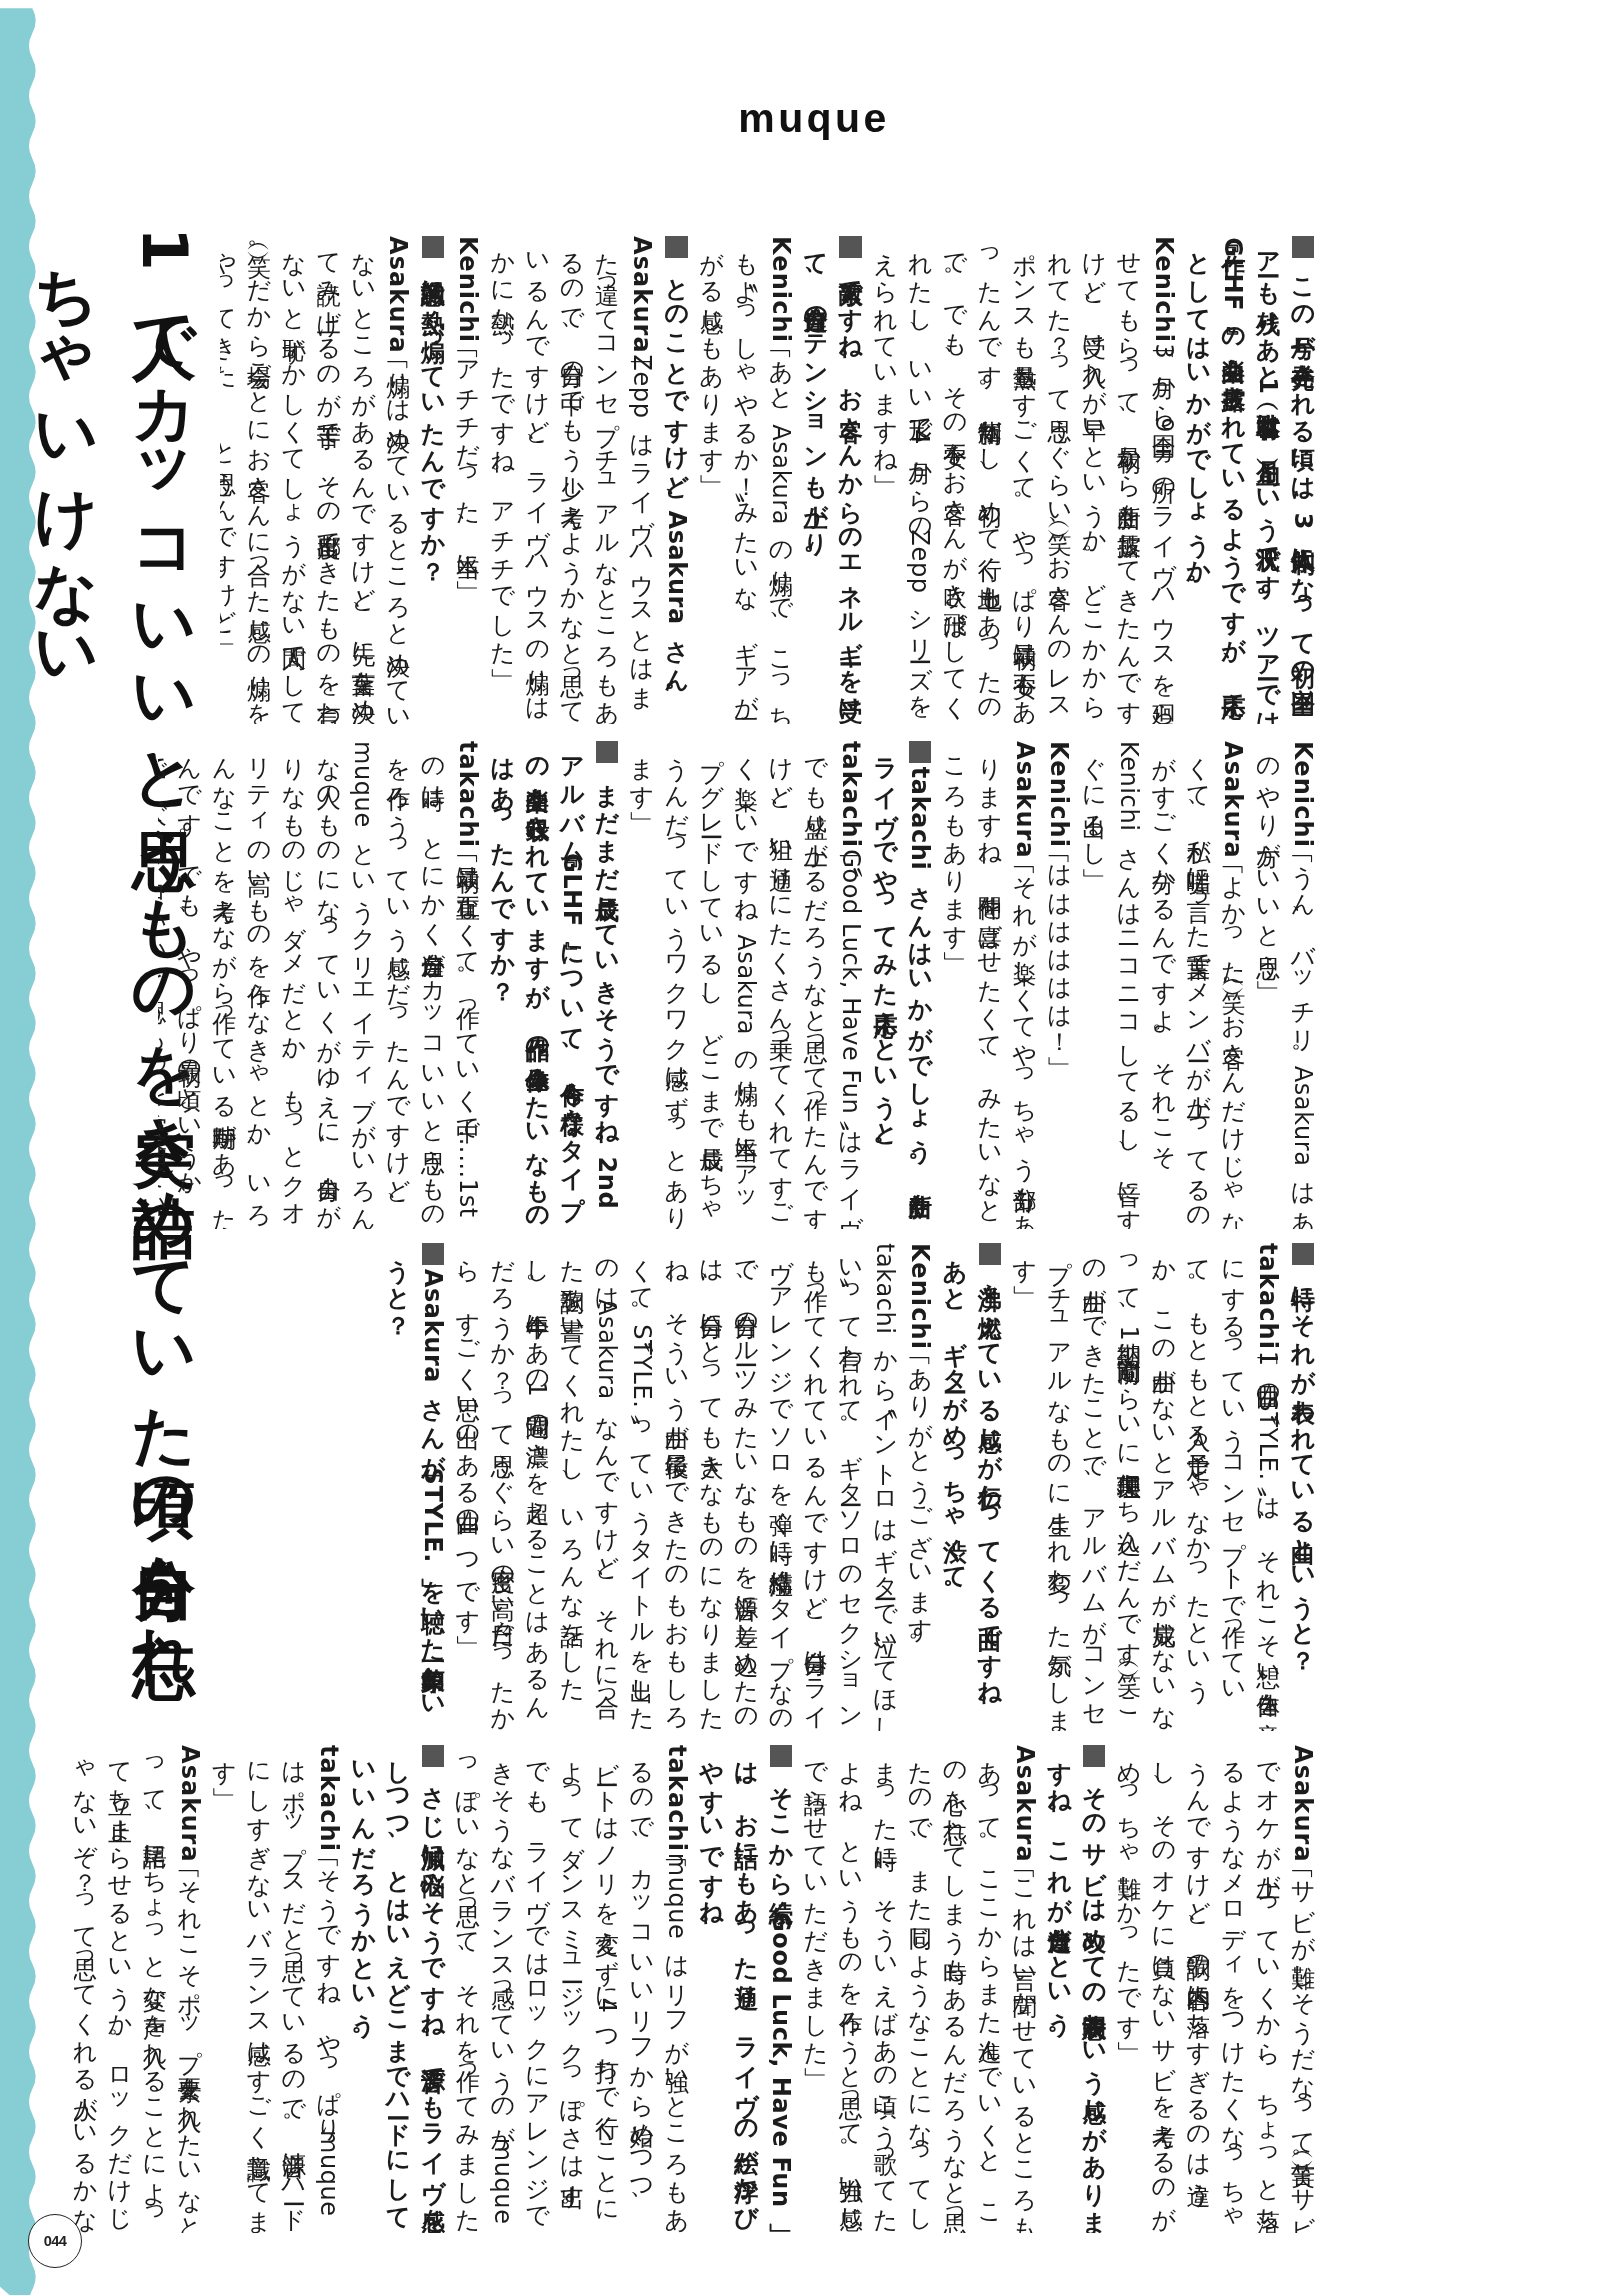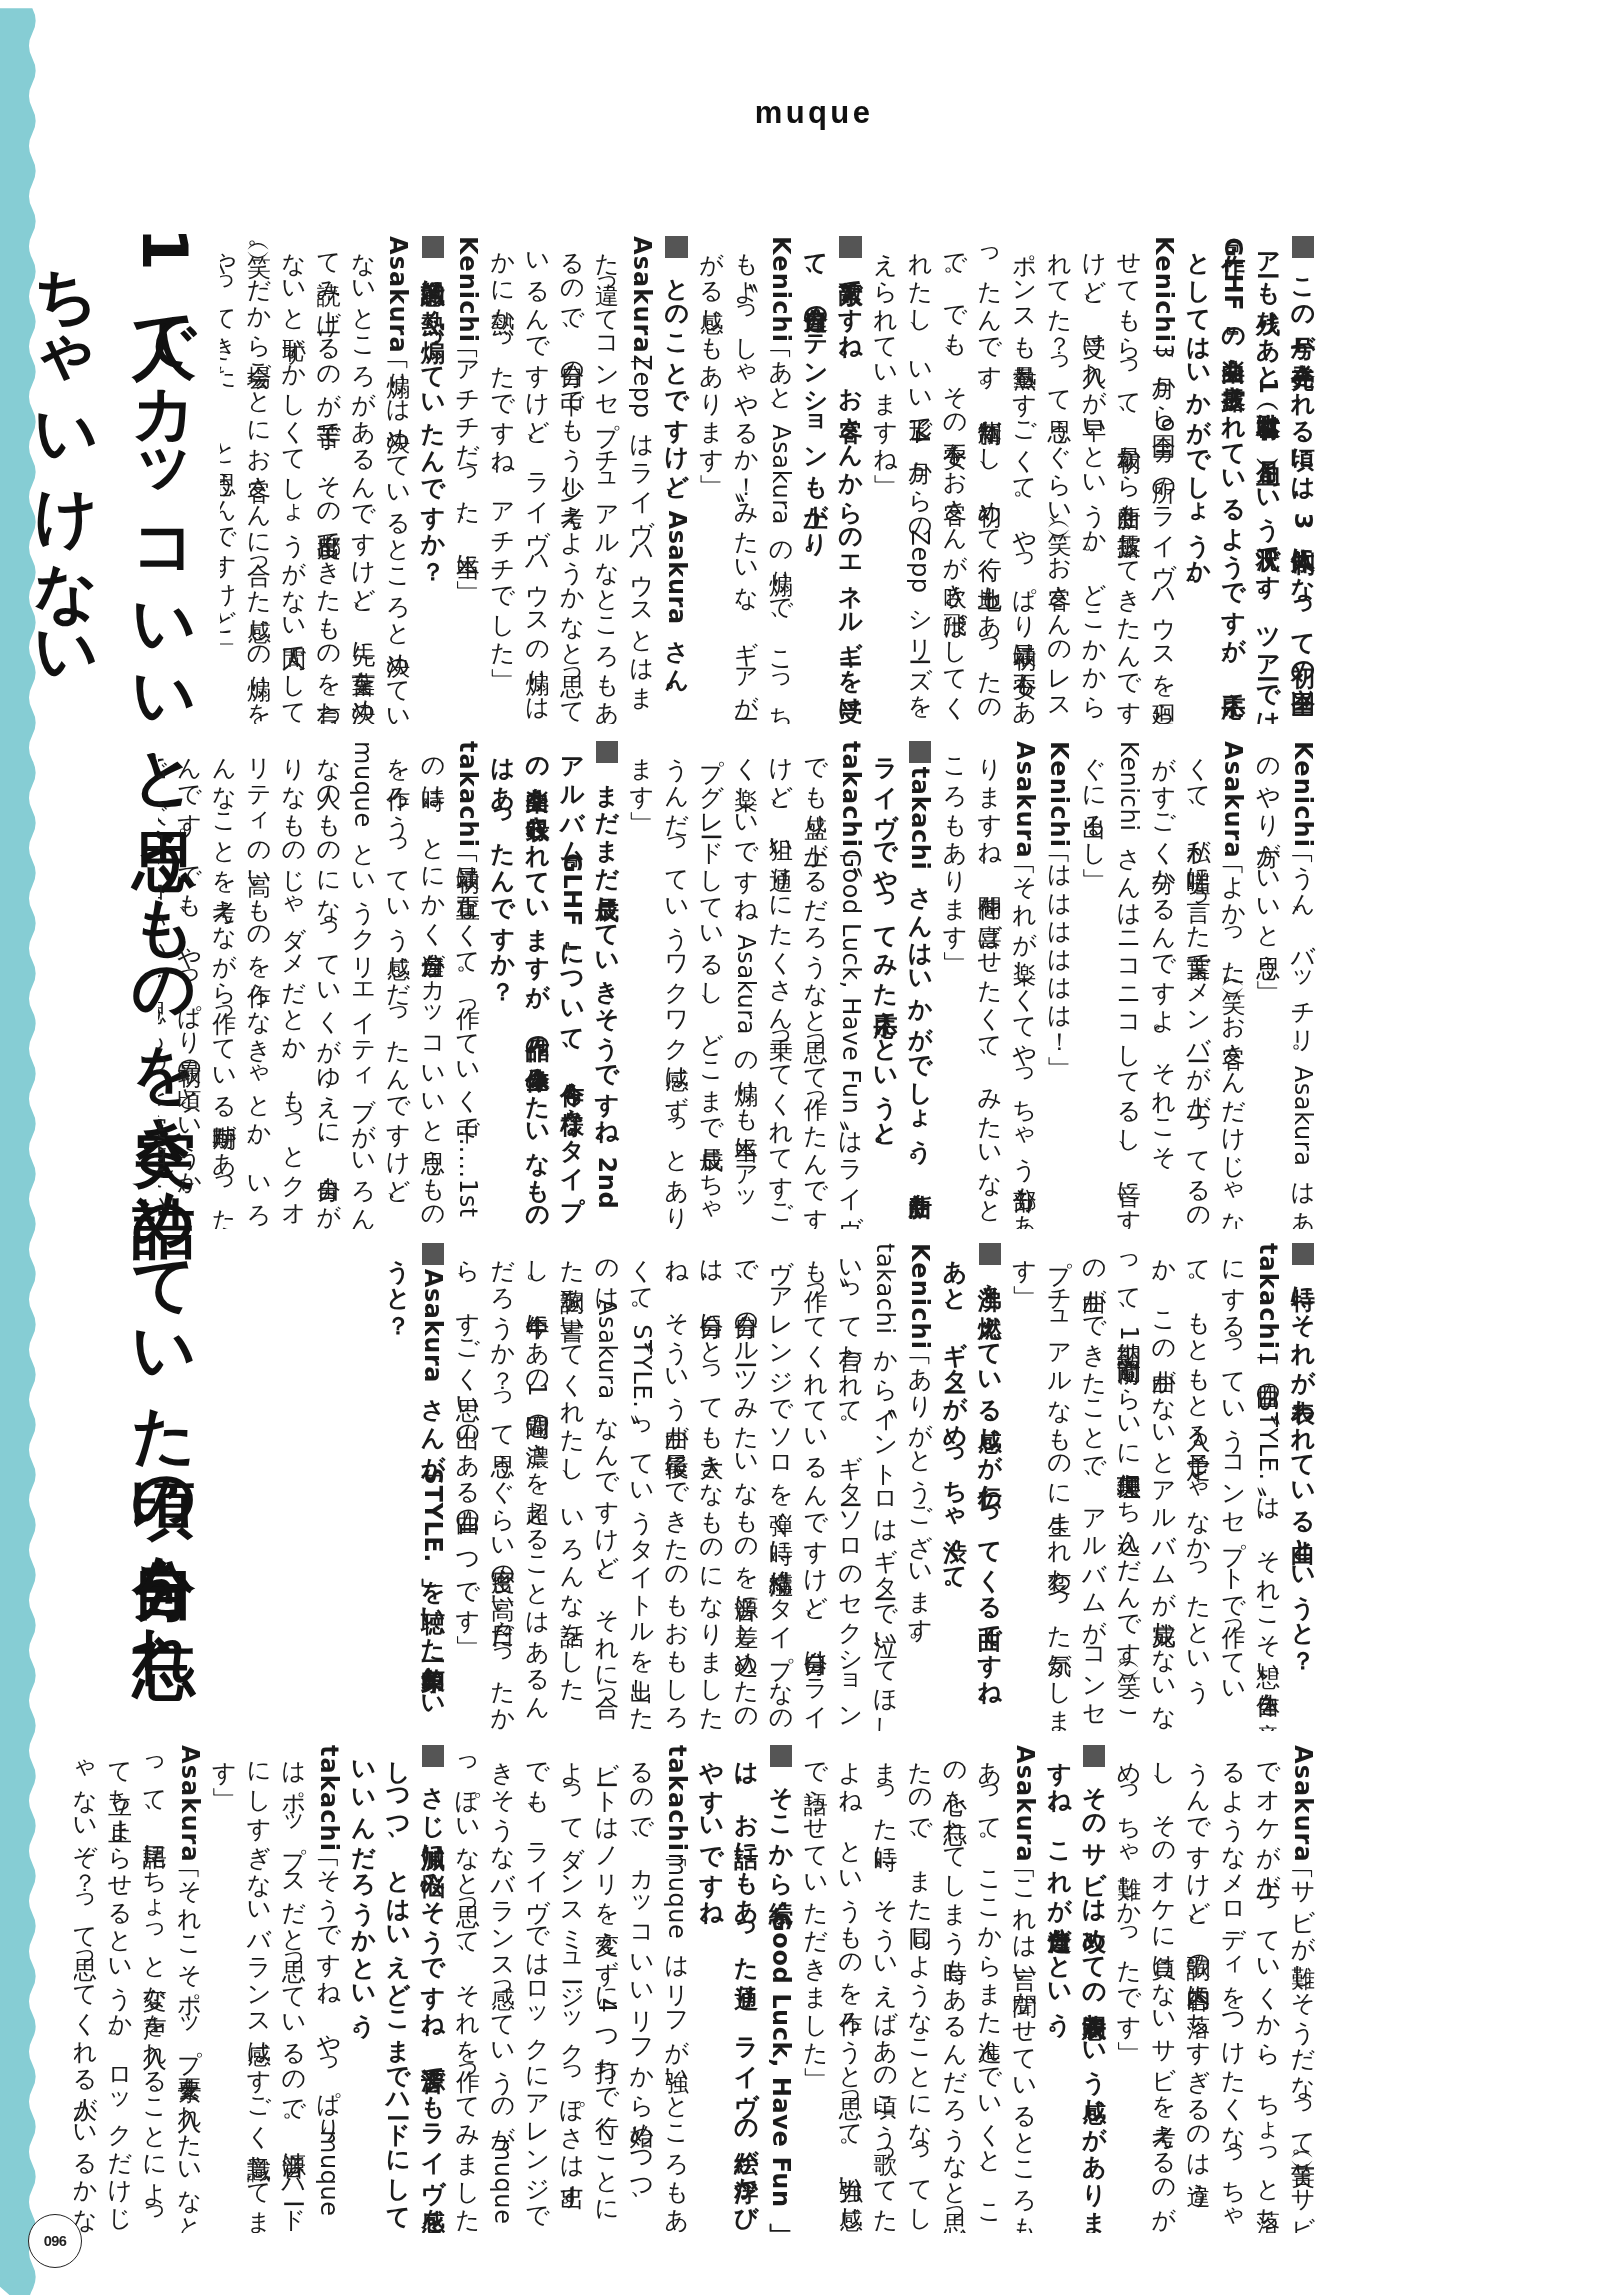--- a/index.html
+++ b/index.html
@@ -4,21 +4,21 @@
 <style>
   html, body { margin: 0; padding: 0; background: #ffffff; }
   body { width: 1623px; height: 2295px; position: relative; overflow: hidden;
          font-family: "DejaVu Sans", "Liberation Sans", sans-serif; color: #1a1a1a; }
 
   .edge { position: absolute; left: 0; top: 0; width: 39px; height: 2295px; }
   .edge svg { display: block; }
 
   .band-title { position: absolute; left: 730px; top: 95px; width: 168px; text-align: center;
                 font-family: "Liberation Sans", sans-serif; font-weight: bold;
-                font-size: 31px; letter-spacing: 3.4px; color: #111; }
+                font-size: 41px; letter-spacing: 3.4px; color: #111; }
 
   .headline { position: absolute; left: 90px; top: 227px; width: 123px; height: 1437px;
               writing-mode: vertical-rl; font-family: "DejaVu Sans", sans-serif;
               font-weight: bold; font-size: 63px; line-height: 1.55; color: #111;
               letter-spacing: 0.6px; }
 
   .band { position: absolute; writing-mode: vertical-rl; font-size: 24px; line-height: 1.45;
           letter-spacing: 0.6px; color: #1c1c1c; overflow: hidden; }
   .band-1 { right: 303px; top: 236px; width: 1100px; height: 488px; }
   .band-2 { right: 303px; top: 741px; width: 1162px; height: 488px; }
@@ -82,14 +82,14 @@
     <p class="para"><span class="spk">Asakura</span><span>「サビが難しそうだなって（苦笑）。サビ前でオケが上がっていくから、ちょっと落ちるようなメロディをつけたくなっちゃうんですけど、歌詞の内容的に落ちすぎるのは違うし、そのオケに負けないサビを考えるのがめっちゃ難しかったです」</span></p>
     <p class="para q">そのサビは改めての決意表明という感じがありますね。これが自分達だという。</p>
     <p class="para"><span class="spk">Asakura</span><span>「これは言い聞かせているところもあって。ここからまた進んでいくと、この心を忘れてしまう時もあるんだろうなと思ったので、また同じようなことになってしまった時に、そういえばあの頃こう歌ってたよね、というものを作ろうと思って。力強い感じで語らせていただきました」</span></p>
     <p class="para q">そこから続く「Good Luck, Have Fun」は、お話にもあった通り、ライヴの絵が浮かびやすいですね。</p>
     <p class="para"><span class="spk">takachi</span><span>「muqueはリフが強いところもあるので、カッコいいリフから始めつつ、ビートはノリを変えずに4つ打ちで行くことによってダンスミュージックっぽさは出す。でも、ライヴではロックにアレンジできそうなバランス感っていうのがmuqueっぽいなと思って、それを作ってみました」</span></p>
     <p class="para q">さじ加減に悩みそうですね。音源でもライヴ感を出しつつ、とはいえどこまでハードにしていいんだろうかという。</p>
     <p class="para"><span class="spk">takachi</span><span>「そうですね。やっぱりmuqueはポップスだと思っているので。音源はハードにしすぎないバランス感はすごく意識してます」</span></p>
     <p class="para"><span class="spk">Asakura</span><span>「それこそポップ要素を入れたいなと思って、語尾にちょっと変な声を入れることによって立ち止まらせるというか。ロックだけじゃないぞ？って思ってくれる人がいるかなと思って、そういう部分を増やした</span></p>
   </div>
 
-<div class="page-num">096</div>
+<div class="page-num">044</div>
 
 
 </body></html>

